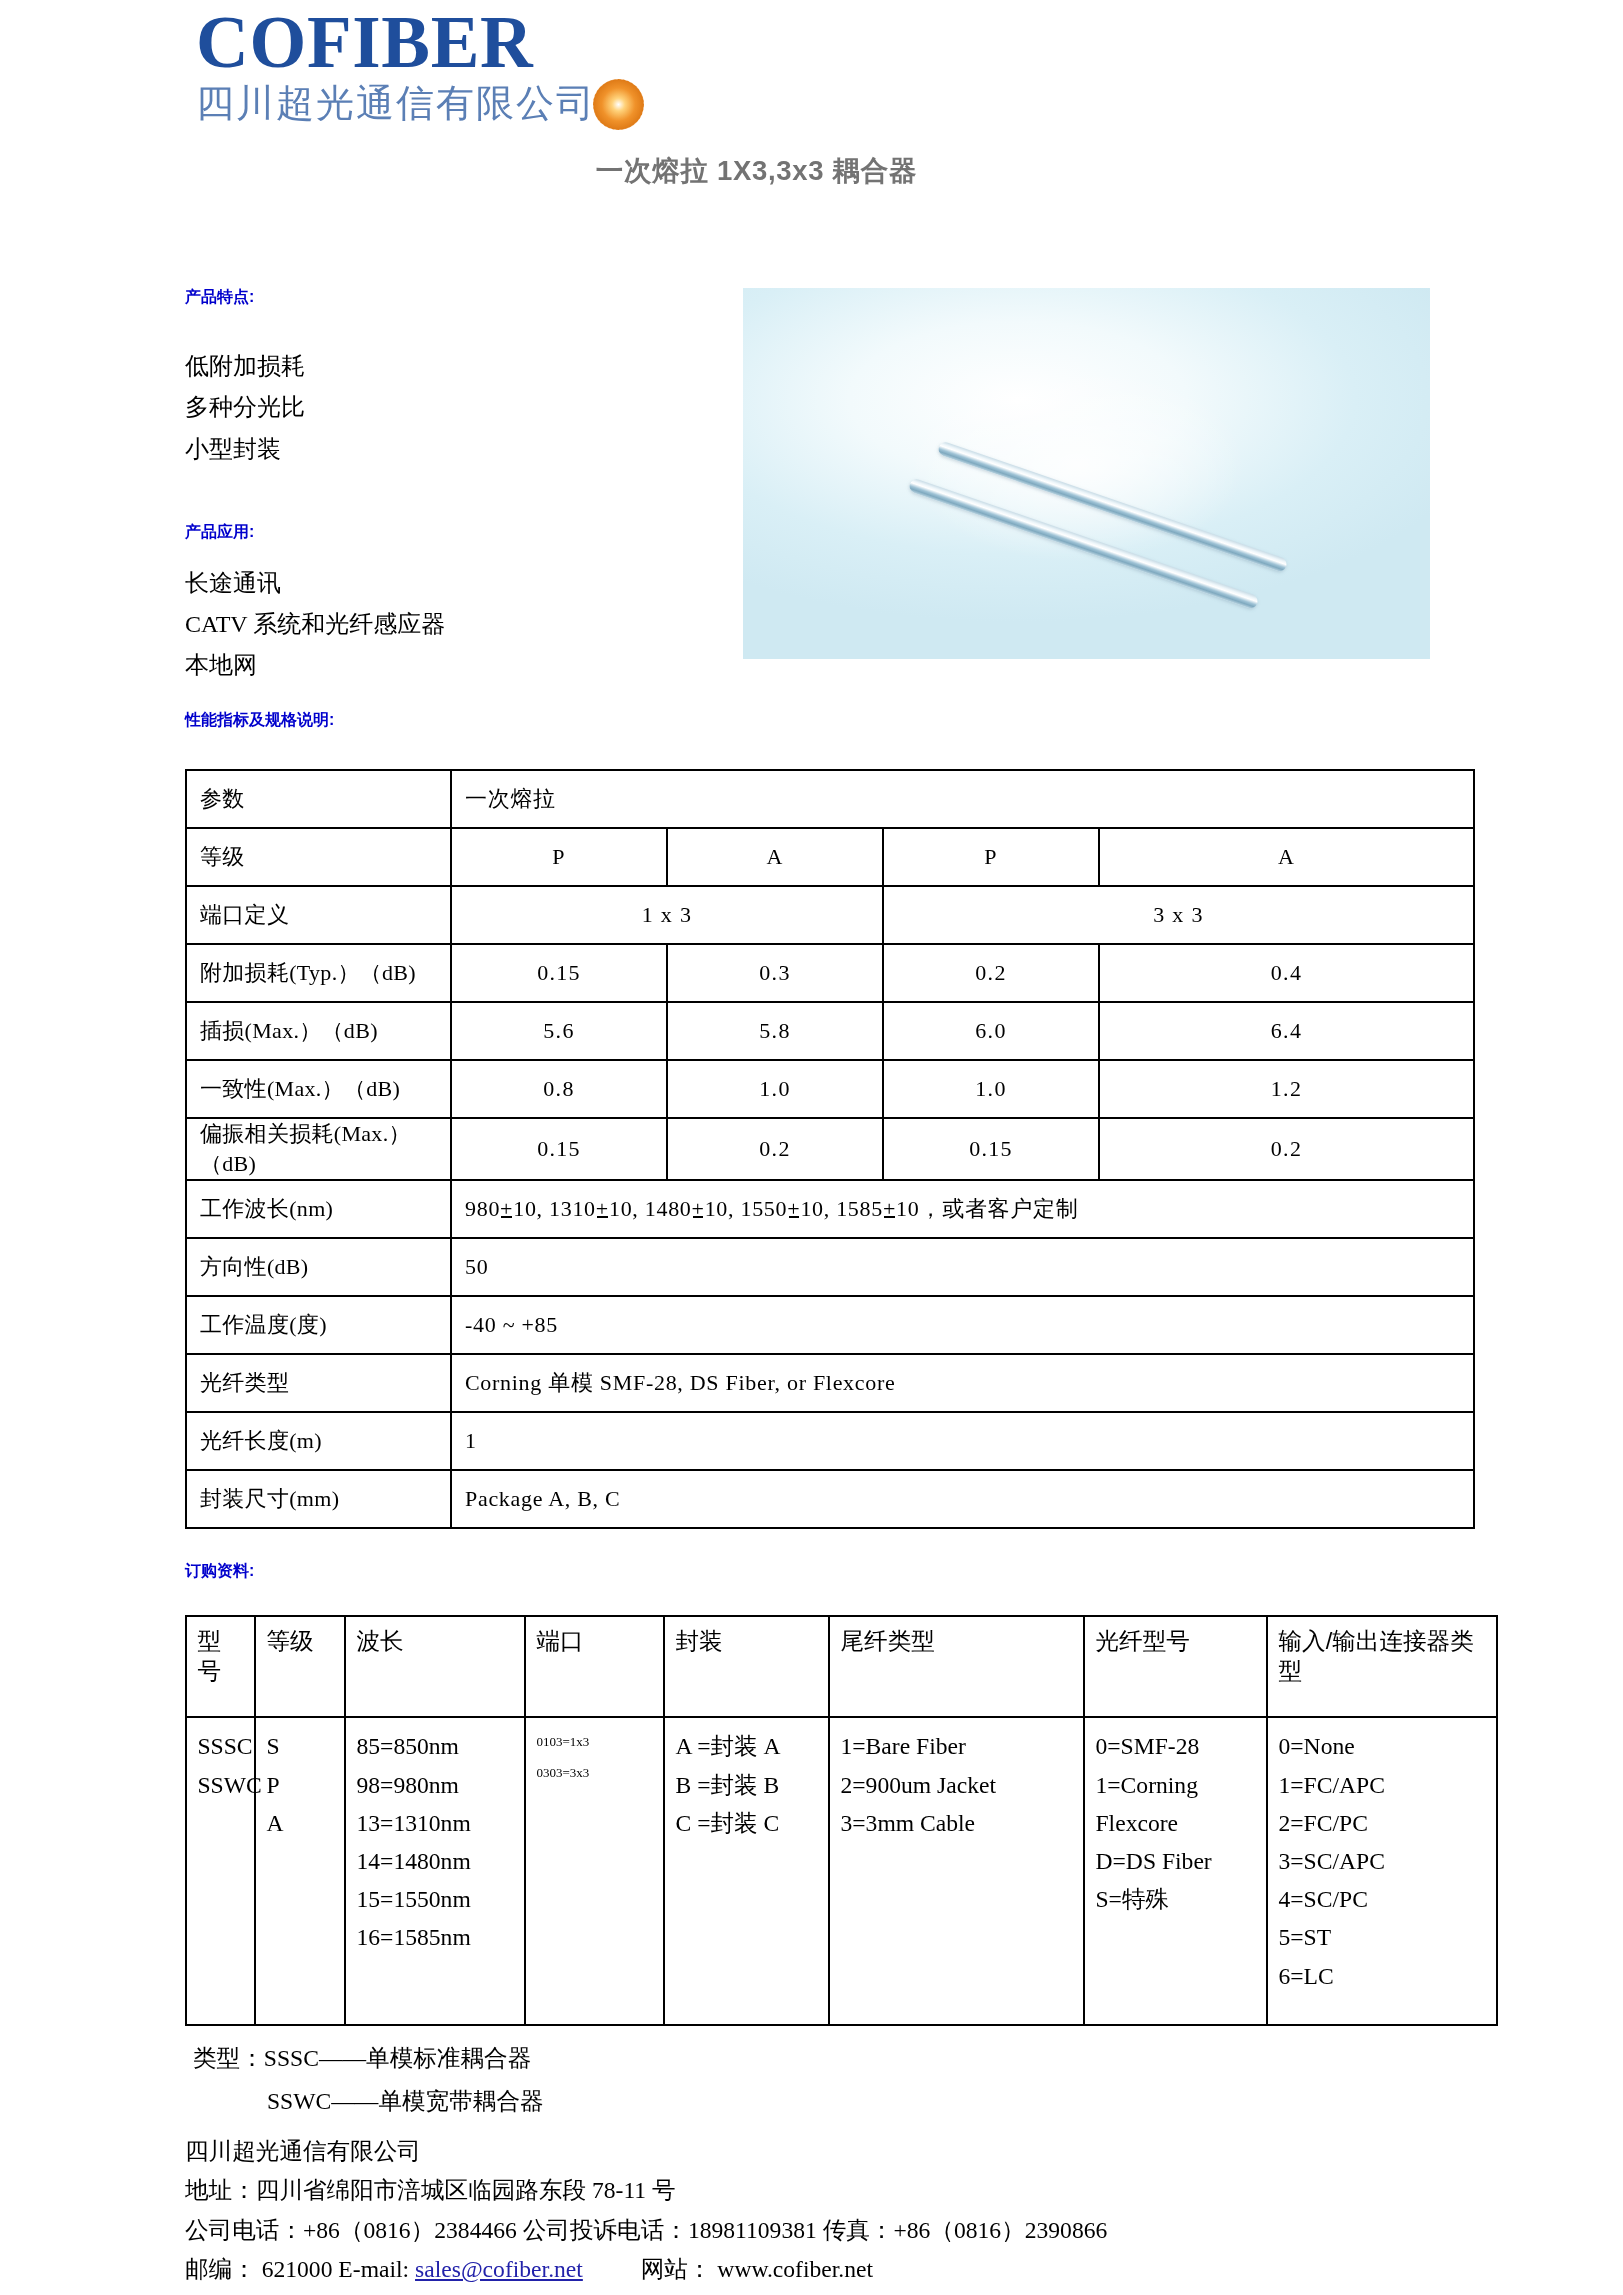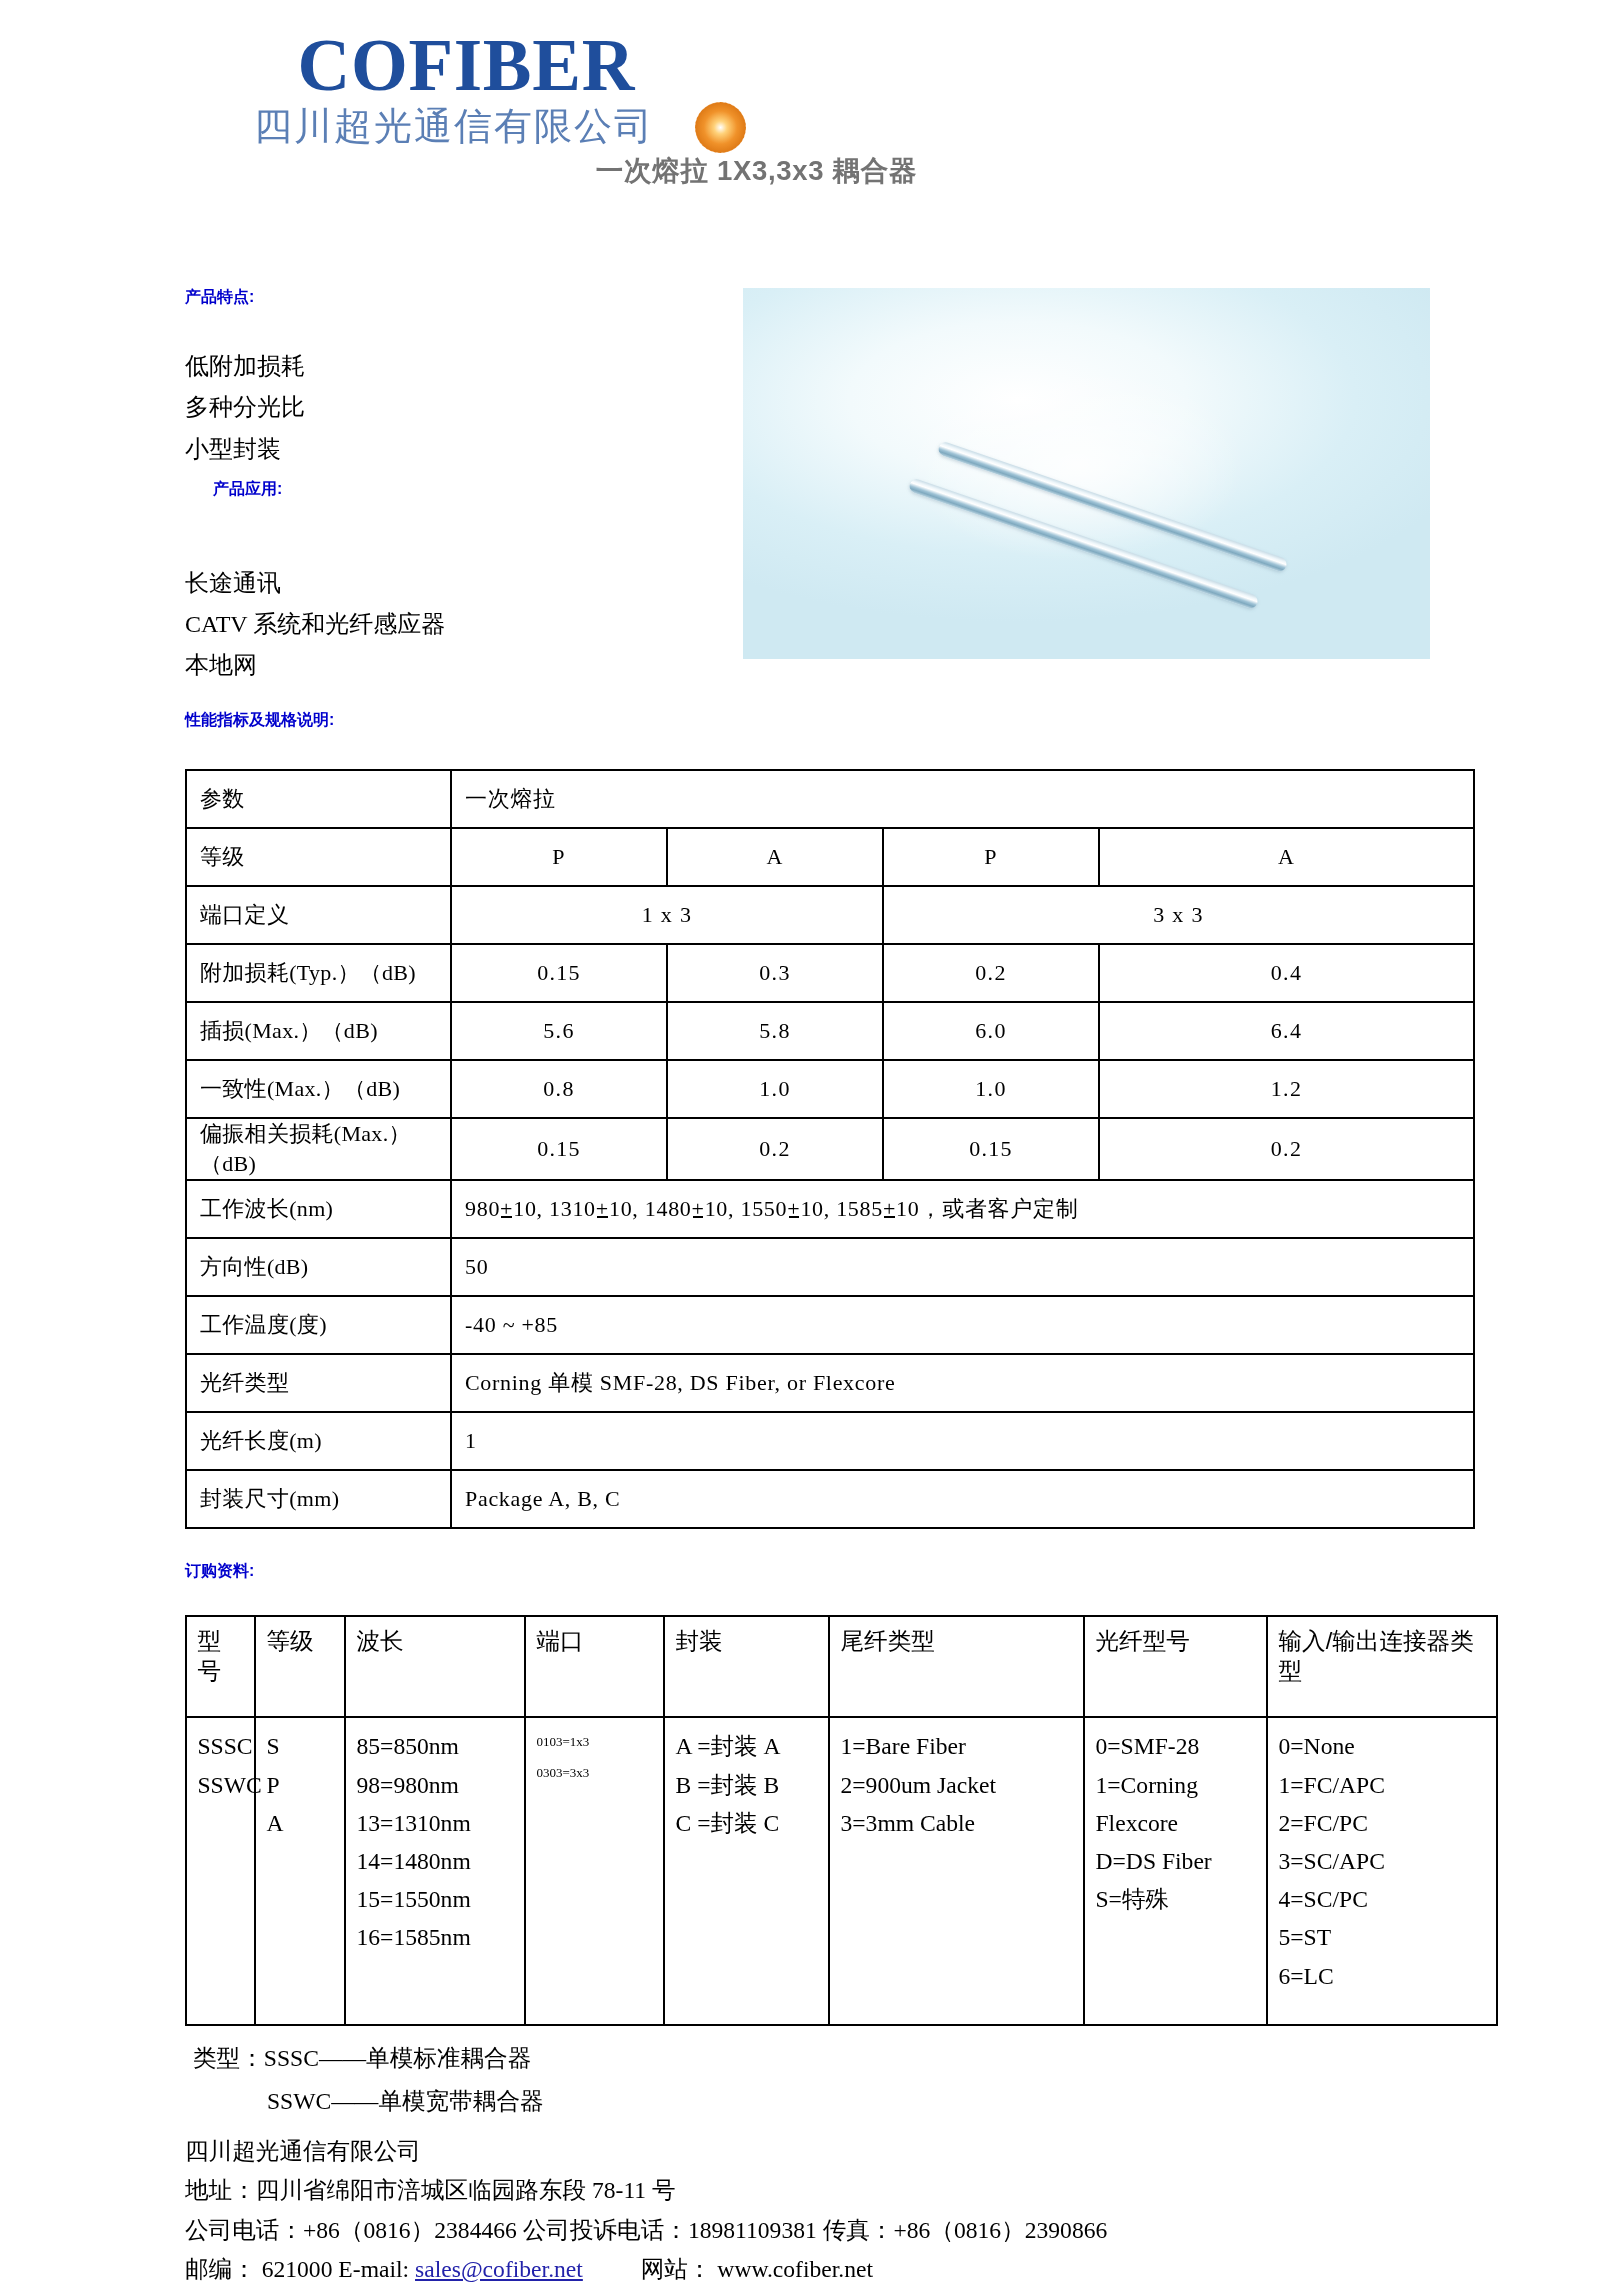--- a/index.html
+++ b/index.html
@@ -13,24 +13,23 @@
     font-family: "Liberation Serif", "DejaVu Serif", serif;
     color: #000000;
     position: relative;
     overflow: hidden;
   }
 
   
   .logo-block {
     position: absolute;
     left: 196px;
-    top: 28px;
+    top: 5px;
     width: 458px;
     height: 121px;
-    text-align: right;
   }
   .logo-word {
     font-family: "Liberation Serif", "DejaVu Serif", serif;
     font-size: 73px;
     font-weight: bold;
     color: #1F4E9C;
     letter-spacing: 0.7px;
     line-height: 1.05;
     white-space: nowrap;
     position: relative;
@@ -238,21 +237,21 @@
   <div class="logo-cn">四川超光通信有限公司</div>
 </div>
 
 <div class="doc-title">一次熔拉 1X3,3x3 耦合器</div>
 
 <div class="sec-head" style="left:185px; top:287px;">产品特点:</div>
 <div class="body-line" style="left:185px; top:350px;">低附加损耗</div>
 <div class="body-line" style="left:185px; top:391px;">多种分光比</div>
 <div class="body-line" style="left:185px; top:433px;">小型封装</div>
 
-<div class="sec-head" style="left:185px; top:479px;margin-left:28px;">产品应用:</div>
+<div class="sec-head" style="left:185px; top:522px;">产品应用:</div>
 <div class="body-line" style="left:185px; top:567px;">长途通讯</div>
 <div class="body-line" style="left:185px; top:608px;">CATV 系统和光纤感应器</div>
 <div class="body-line" style="left:185px; top:649px;">本地网</div>
 
 <div class="photo">
   <div class="photo-glow"></div>
   <div class="rod rod-a"></div>
   <div class="rod rod-b"></div>
 </div>
 

